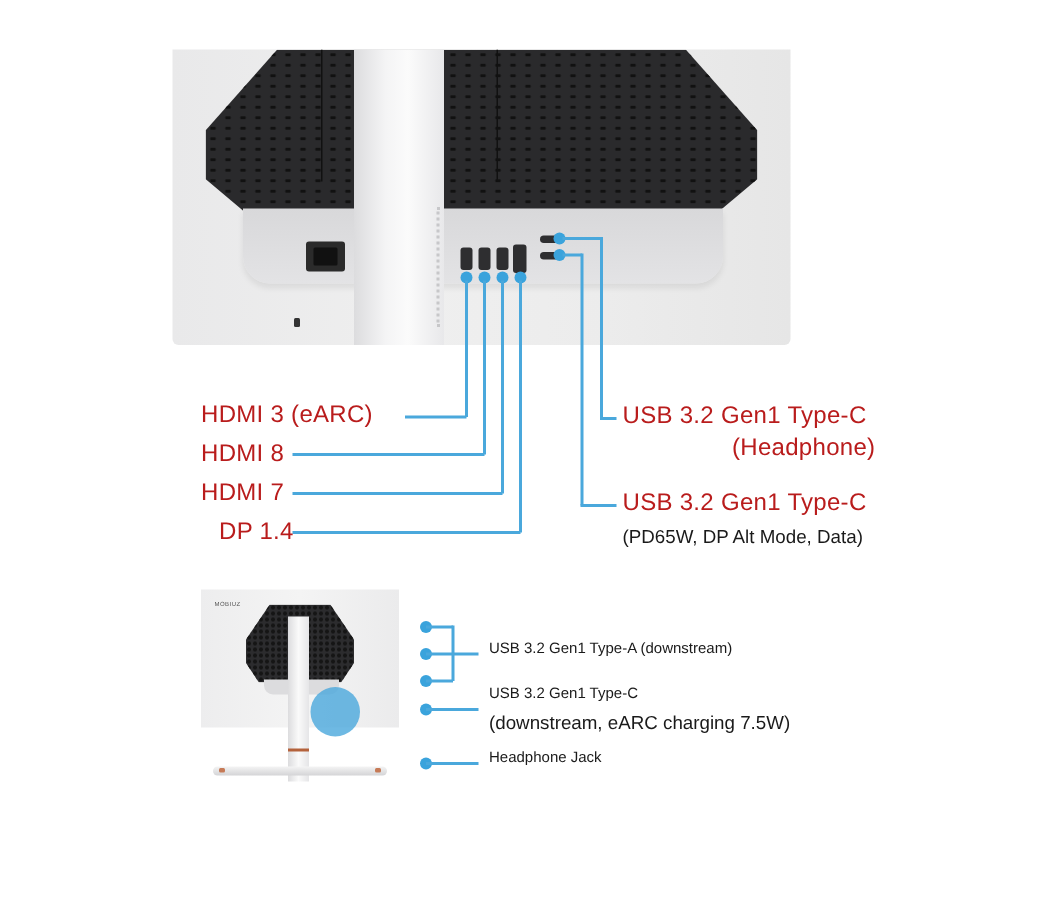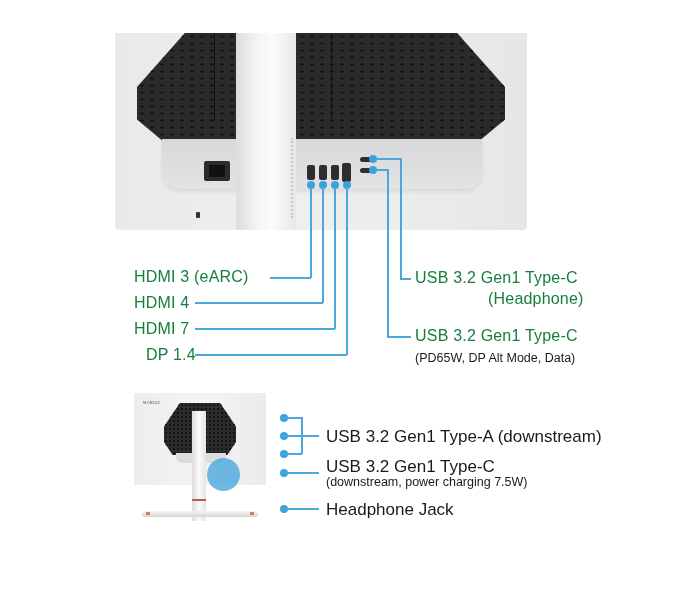--- a/index.html
+++ b/index.html
@@ -45,23 +45,23 @@
   .port-hdmi { width: 8px; height: 15px; background: #2e2e30; border-radius: 2px; }
   .port-dp { width: 9px; height: 19px; background: #2e2e30; border-radius: 2px; }
   .port-usbc { width: 13px; height: 5px; background: #2e2e30; border-radius: 3px; }
 
   
   .line-h { height: 1.5px; background: #4aa8dc; }
   .line-v { width: 1.5px; background: #4aa8dc; }
   .dot { width: 8px; height: 8px; border-radius: 50%; background: #3aa3dc; }
 
   
-  .label-big { font-size: 16px; letter-spacing: 0.2px; white-space: nowrap; color: #15803d; }
+  .label-big { font-size: 16px; letter-spacing: 0.2px; white-space: nowrap; color: #b91c1c; }
   .label-sub { font-size: 12.5px; white-space: nowrap; color: #1a1a1a; }
-  .label-mid { font-size: 17px; white-space: nowrap; color: #1a1a1a; }
+  .label-mid { font-size: 10px; white-space: nowrap; color: #1a1a1a; }
 
   
   .thumb {
     left: 134px; top: 393px; width: 132px; height: 92px;
     background: linear-gradient(90deg, #ededee, #f4f4f4 50%, #ebebec);
   }
   .thumb-brand { left: 9px; top: 7px; font-size: 4px; color: #555; letter-spacing: 0.3px; }
   .thumb-vent {
     left: 30px; top: 10px; width: 72px; height: 52px;
     background-color: #2c2c2e;
@@ -128,21 +128,21 @@
 
 <div class="abs line-h" style="left:375px; top:158px; width:26px;"></div>
 <div class="abs line-v" style="left:400px; top:158px; height:121px;"></div>
 <div class="abs line-h" style="left:400px; top:278px; width:11px;"></div>
 
 <div class="abs line-h" style="left:375px; top:169px; width:13px;"></div>
 <div class="abs line-v" style="left:387px; top:169px; height:168px;"></div>
 <div class="abs line-h" style="left:387px; top:336px; width:24px;"></div>
 
 <div class="abs label-big" style="left:134px; top:268px;">HDMI 3 (eARC)</div>
-<div class="abs label-big" style="left:134px; top:294px;">HDMI 4</div>
+<div class="abs label-big" style="left:134px; top:294px;">HDMI 8</div>
 <div class="abs label-big" style="left:134px; top:320px;">HDMI 7</div>
 <div class="abs label-big" style="left:134px; top:346px;margin-left:12px;">DP 1.4</div>
 
 <div class="abs label-big" style="left:415px; top:269px;">USB 3.2 Gen1 Type-C</div>
 <div class="abs label-big" style="left:488px; top:290px;">(Headphone)</div>
 <div class="abs label-big" style="left:415px; top:327px;">USB 3.2 Gen1 Type-C</div>
 <div class="abs label-sub" style="left:415px; top:351px;">(PD65W, DP Alt Mode, Data)</div>
 
 <div class="abs thumb">
   <div class="abs thumb-brand">MOBIUZ</div>
@@ -166,14 +166,14 @@
 
 <div class="abs line-h" style="left:284px; top:417px; width:18px;"></div>
 <div class="abs line-h" style="left:284px; top:453px; width:18px;"></div>
 <div class="abs line-v" style="left:301px; top:417px; height:37px;"></div>
 <div class="abs line-h" style="left:284px; top:435px; width:35px;"></div>
 <div class="abs line-h" style="left:284px; top:472px; width:35px;"></div>
 <div class="abs line-h" style="left:284px; top:508px; width:35px;"></div>
 
 <div class="abs label-mid" style="left:326px; top:427px;">USB 3.2 Gen1 Type-A (downstream)</div>
 <div class="abs label-mid" style="left:326px; top:457px;">USB 3.2 Gen1 Type-C</div>
-<div class="abs label-sub" style="left:326px; top:475px;">(downstream, power charging 7.5W)</div>
+<div class="abs label-sub" style="left:326px; top:475px;">(downstream, eARC charging 7.5W)</div>
 <div class="abs label-mid" style="left:326px; top:500px;">Headphone Jack</div>
 
 </body></html>

